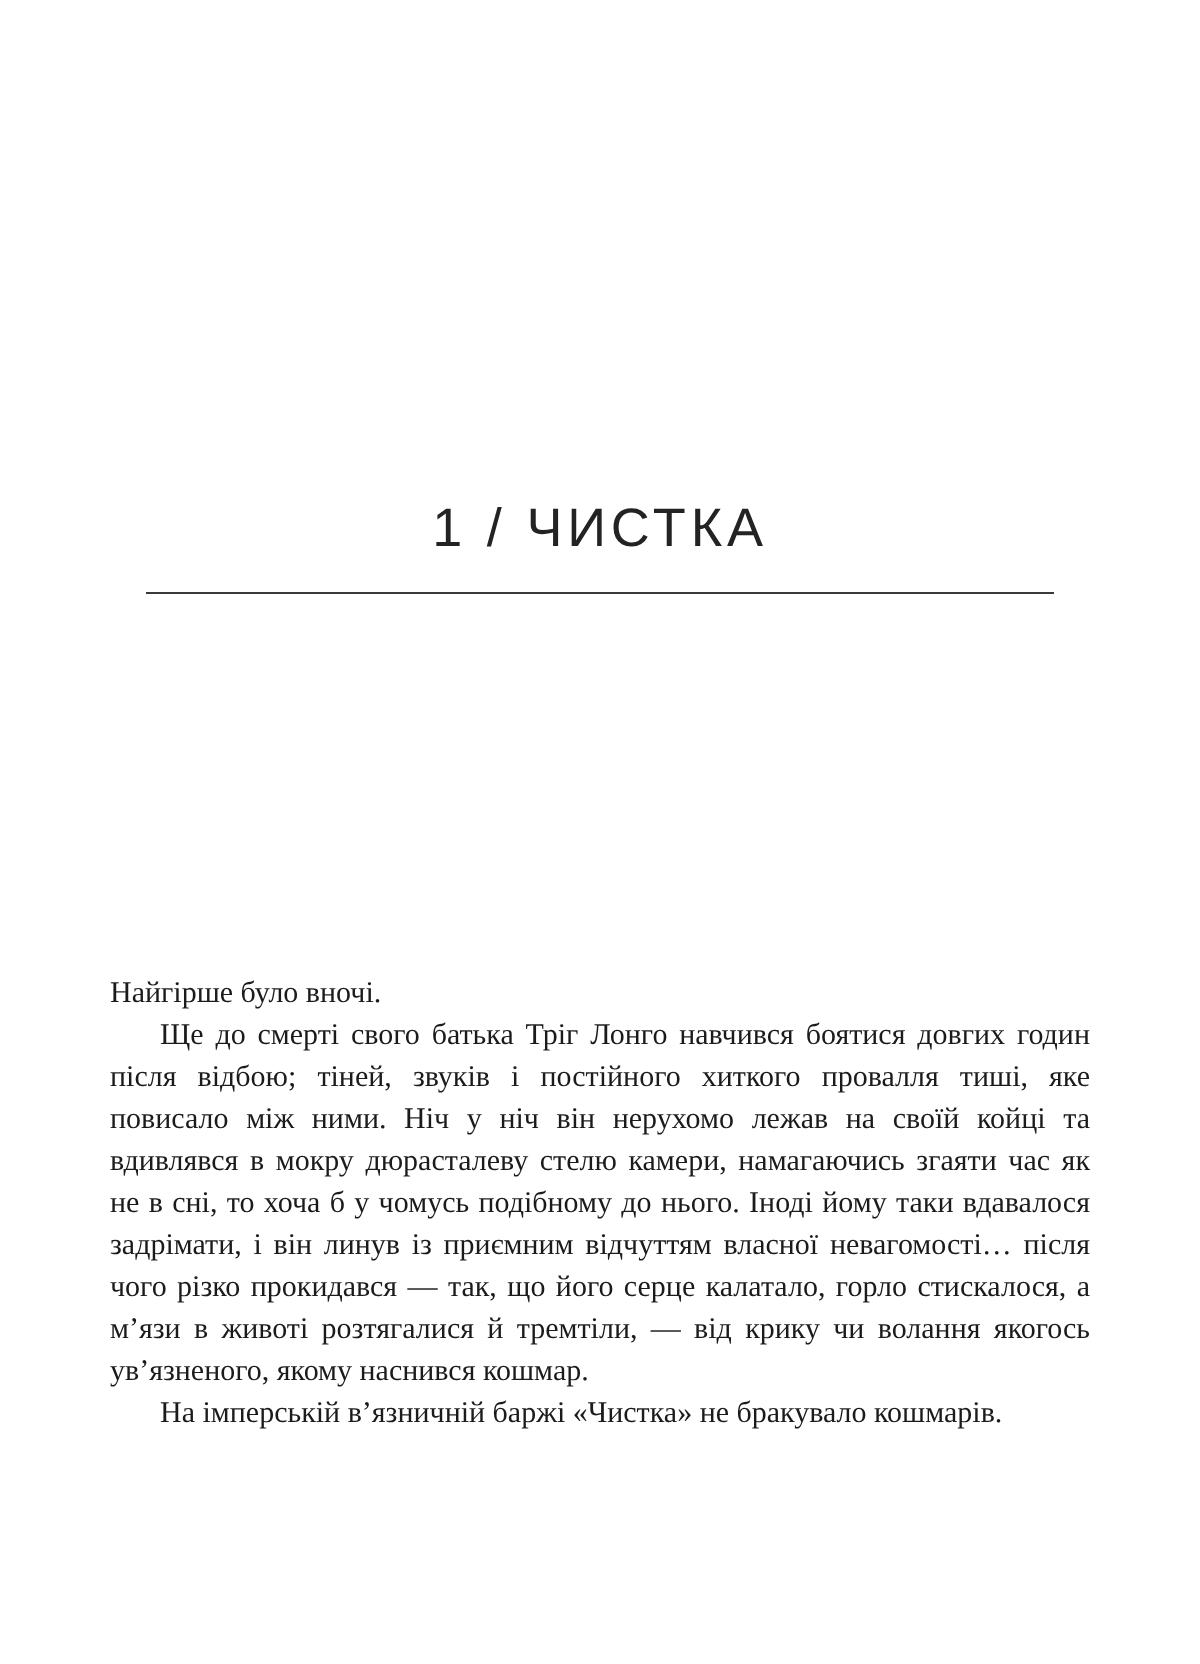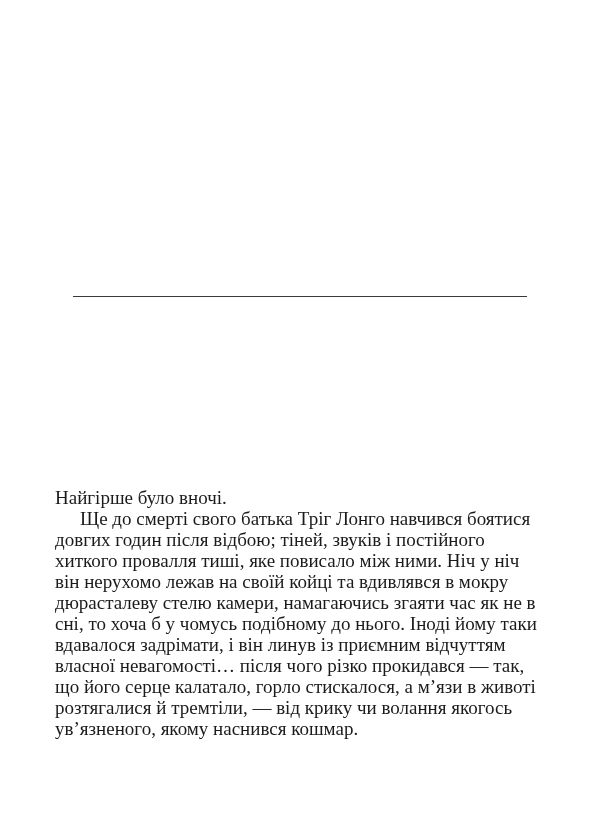--- a/index.html
+++ b/index.html
@@ -53,21 +53,21 @@
   
   .body-text {
     position: absolute;
     top: 487px;
     left: 55px;
     width: 490px;
   }
 
   .body-text p {
     margin: 0;
-    font-size: 19px;
+    font-size: 15px;
     line-height: 21px;
     color: #1b1b1b;
     text-align: justify;
     text-justify: inter-word;
     hyphens: none;
     text-indent: 0;
   }
 
   .body-text p.indented {
     text-indent: 25px;
@@ -77,21 +77,25 @@
   
   .body-text p:last-child {
     text-align: left;
   }
 </style>
 </head>
 <body>
 
 <div class="page">
 
+  <div class="chapter-header">
+    <h1 class="chapter-title">1 / ЧИСТКА</h1>
+  </div>
 
   <hr class="chapter-rule">
 
   <div class="body-text">
     <p>Найгірше було вночі.</p>
     <p class="indented">Ще до смерті свого батька Тріг Лонго навчився боятися довгих годин після відбою; тіней, звуків і постійного хиткого провалля тиші, яке повисало між ними. Ніч у ніч він нерухомо лежав на своїй койці та вдивлявся в мокру дюрасталеву стелю камери, намагаючись згаяти час як не в сні, то хоча б у чомусь подібному до нього. Іноді йому таки вдавалося задрімати, і він линув із приємним відчуттям власної невагомості… після чого різко прокидався — так, що його серце калатало, горло стискалося, а м’язи в животі розтягалися й тремтіли, — від крику чи волання якогось ув’язненого, якому наснився кошмар.</p>
+    <p class="indented">На імперській в’язничній баржі «Чистка» не бракувало кошмарів.</p>
   </div>
 
 </div>
 
 </body></html>

